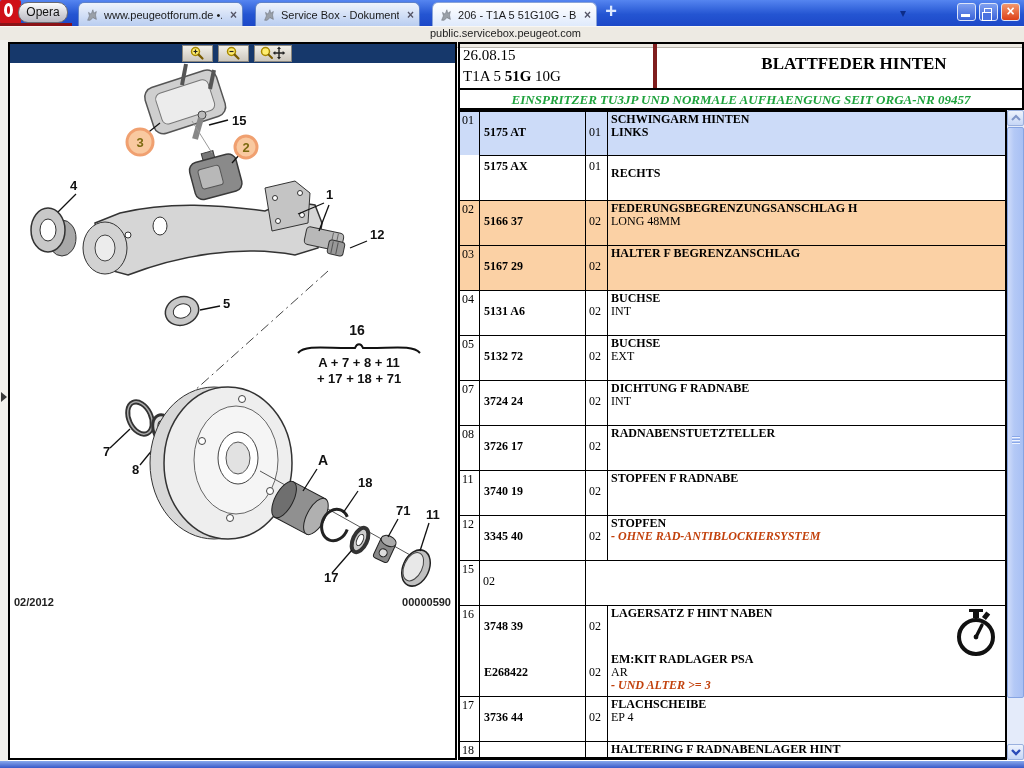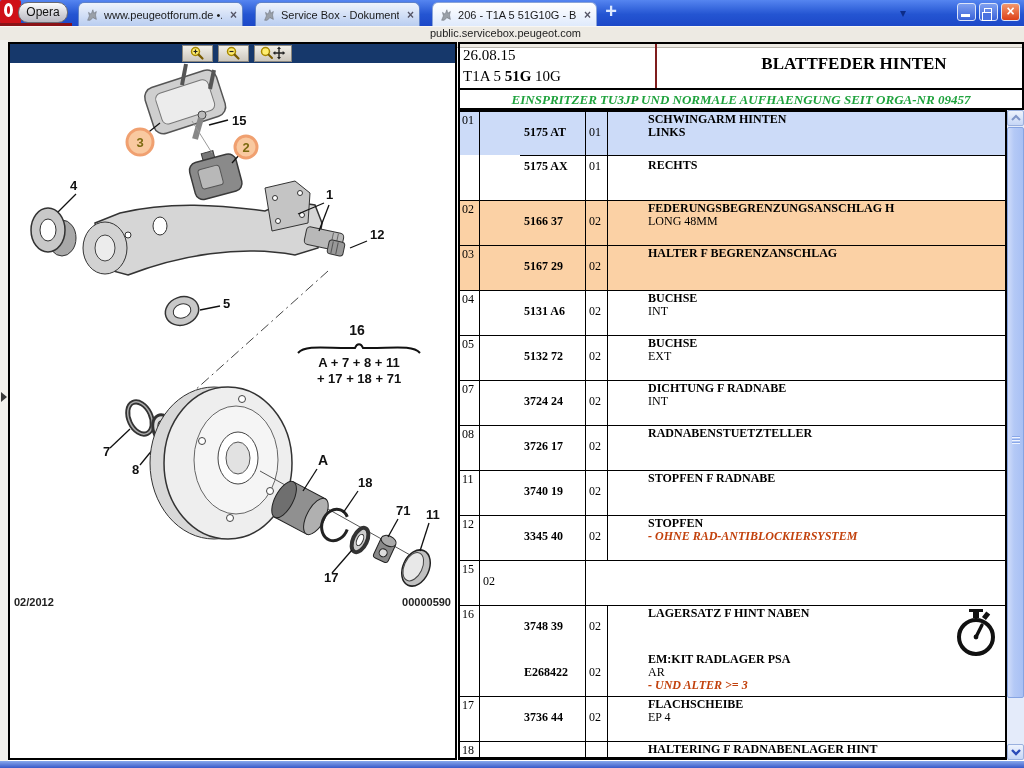--- a/index.html
+++ b/index.html
@@ -60,36 +60,36 @@
   .dbtn.z { width:31px; } .dbtn.p { width:38px; }
   .dfooter-l { position:absolute; left:4px; top:552px; font-size:11px; font-weight:bold; color:#222; }
   .dfooter-r { position:absolute; right:4px; top:552px; font-size:11px; font-weight:bold; color:#222; }
   .dsvg { position:absolute; left:0; top:19px; }
 
   
   .table-panel { position:absolute; left:458px; top:42px; width:566px; height:718px;
                  font-family:"Liberation Serif", serif; }
   .tbl-header { height:68px; border:2px solid #000; }
   .th-top { height:44px; display:flex; }
-  .th-left { width:197px; border-right:2px solid #7f1d1d; padding:1px 0 0 3px; font-size:15px; line-height:21px; }
+  .th-left { width:197px; border-right:4px solid #7f1d1d; padding:1px 0 0 3px; font-size:15px; line-height:21px; }
   .th-right { flex:1; text-align:center; font-size:17px; font-weight:bold; line-height:40px;margin-left:29px; }
   .th-note { height:20px; border-top:2px solid #000; text-align:center;
              font-size:13px; font-weight:bold; font-style:italic; color:#1fa23d; line-height:19px; }
   .tbl-body { position:absolute; left:0; top:68px; width:566px; height:650px; display:flex; }
   .rows-col { width:549px; border:2px solid #000; border-top-width:2px; overflow:hidden; background:#fff; }
   .rgroup { position:relative; border-bottom:1px solid #000; }
   .item { display:grid; grid-template-columns:20px 106px 22px 1fr; }
   .c-ref { border-right:1px solid #000; font-size:12px; padding:1px 0 0 2px; }
-  .c-pn  { border-right:1px solid #000; font-size:12px; font-weight:bold; padding:13px 0 0 4px;margin-left:40px; }
+  .c-pn  { border-right:1px solid #000; font-size:12px; font-weight:bold; padding:13px 0 0 4px; }
   .c-qty { border-right:1px solid #000; font-size:12px; padding:13px 0 0 3px; }
   .c-desc{ padding:1px 0 0 3px; font-size:12px; position:relative; }
   .item.padded .c-pn, .item.padded .c-qty { padding-top:3px; }
-  .item.padded .c-desc { padding-top:3px; }
+  .item.padded .c-desc { padding-top:11px; }
   .item.topline .c-pn, .item.topline .c-qty, .item.topline .c-desc { border-top:1px solid #000; }
-  .dline { line-height:13px; white-space:nowrap;margin-left:37px; }
+  .dline { line-height:13px; white-space:nowrap; }
   .dline.b { font-weight:bold; }
   .dline.g { color:#c2410c; font-style:italic; font-weight:bold; }
   .stopwatch-box { position:absolute; right:6px; top:2px; }
 
   
   .vscroll { width:17px; position:relative; background:#e4ebfa; }
   .sbtn { position:absolute; left:0; width:17px; height:16px; background:linear-gradient(#eef3fd,#c6d6f6);
           border:1px solid #9ab0de; border-radius:2px; display:flex; align-items:center; justify-content:center; }
   .sbtn.up { top:0; } .sbtn.down { bottom:0; }
   .sthumb { position:absolute; left:0; top:17px; width:17px; height:571px;

